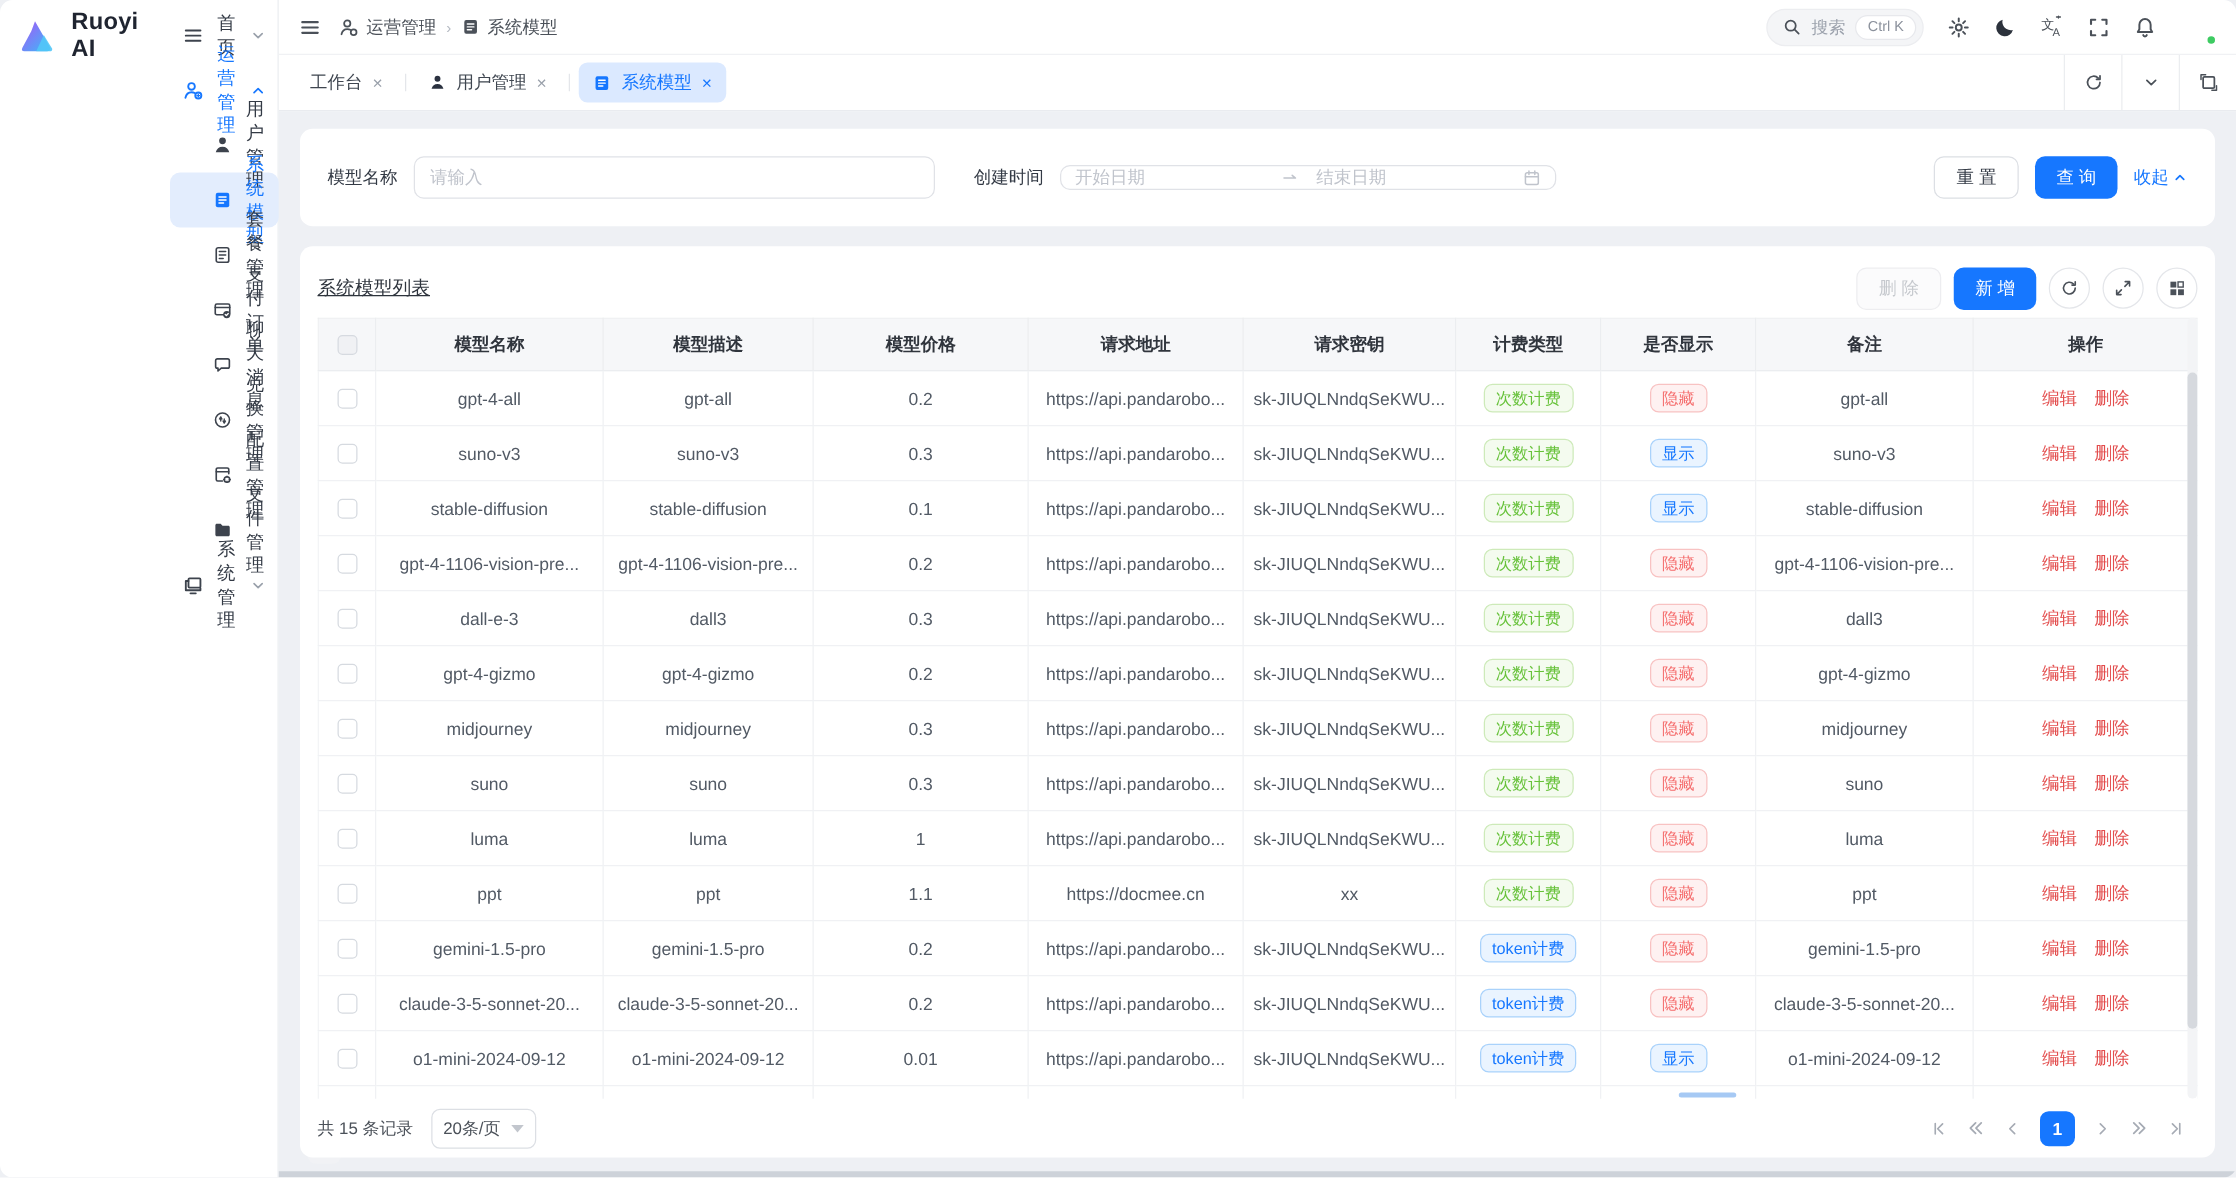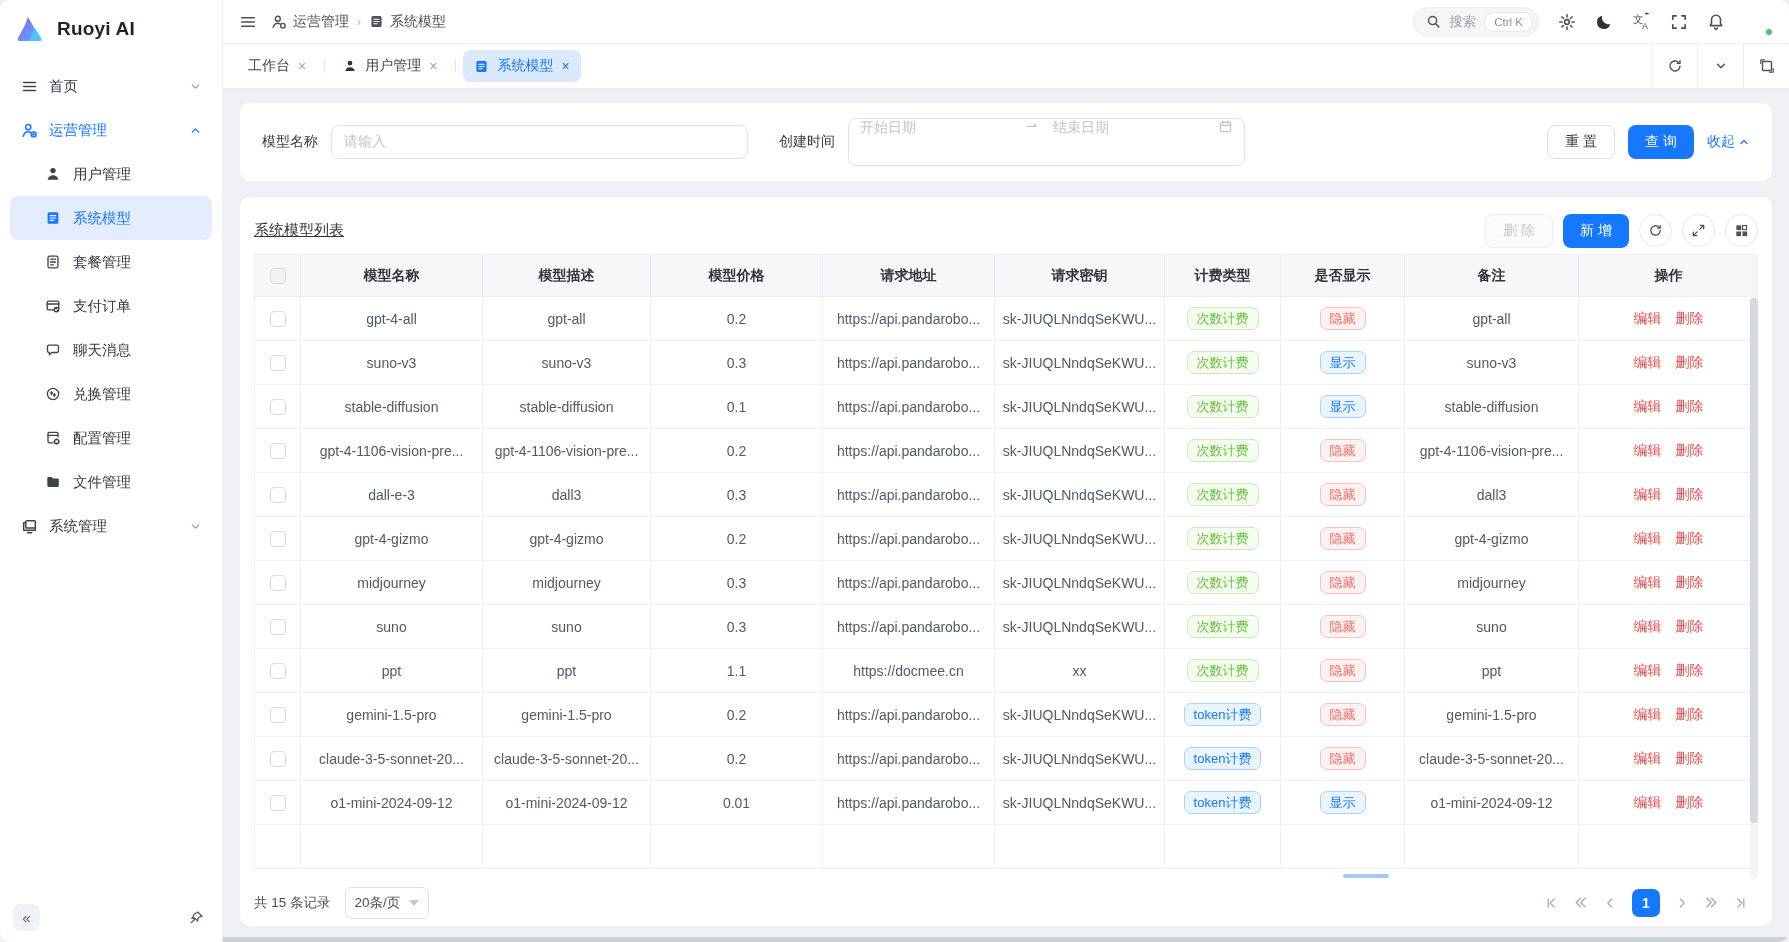--- a/index.html
+++ b/index.html
@@ -1,21 +1,21 @@
 <!DOCTYPE html>
 <html><head>
 <meta charset="utf-8">
 <style>
   * { box-sizing: border-box; margin: 0; padding: 0; }
   html,body { width:1789px; height:942px; overflow:hidden; }
   body { font-family:"Liberation Sans","DejaVu Sans",sans-serif; background:#eef0f4; }
   .app { width:1789px; height:942px; display:flex; background:#eef0f4; position:relative; overflow:hidden; border-radius:10px; }
 
   
-  .sidebar { width:223px; background:#fff; border-right:1px solid #eceef1; display:flex; flex-direction:column; position:relative; flex-shrink:0; }
+  .sidebar { width:223px; background:#fff; border-right:1px solid #eceef1; display:flex; flex-direction:row; position:relative; flex-shrink:0; }
   .logo-row { height:58px; display:flex; align-items:center; padding:0 15px; gap:10px; }
   .brand-name { font-size:19px; font-weight:bold; color:#1f2430; letter-spacing:.2px; }
   .menu { padding:6px 10px 0 10px; }
   .menu-item { height:44px; display:flex; align-items:center; gap:11px; padding:0 10px; border-radius:8px; font-size:14.5px; color:#333a45; cursor:pointer; }
   .menu-item .mi-icon { width:18px; height:18px; display:flex; align-items:center; justify-content:center; color:#3d434d; }
   .menu-item .chev { margin-left:auto; color:#9aa1ab; display:flex; }
   .menu-item.blue, .menu-item.blue .mi-icon, .menu-item.blue .chev { color:#1677ff; }
   .submenu .menu-item { padding-left:34px; }
   .menu-item.active { background:#e3edfd; color:#1677ff; }
   .menu-item.active .mi-icon { color:#1677ff; }
@@ -49,21 +49,21 @@
   .tab-divider { width:1px; height:14px; background:#e4e6ea; margin:0 7px; }
   .tabbar-right { margin-left:auto; display:flex; align-items:stretch; height:100%; }
   .tb-btn { width:46px; border-left:1px solid #ebedf0; display:flex; align-items:center; justify-content:center; color:#4b5159; cursor:pointer; }
 
   
   .content { flex:1; padding:14px 17px 16px 17px; display:flex; flex-direction:column; overflow:hidden; }
 
   .filter-card { background:#fff; border-radius:10px; height:78px; display:flex; align-items:center; padding:0 22px; margin-bottom:16px; flex-shrink:0; }
   .f-label { font-size:14px; color:#333a45; margin-right:13px; white-space:nowrap; }
   .f-input { width:417px; height:34px; border:1px solid #e0e2e7; border-radius:8px; display:flex; align-items:center; padding:0 12px; color:#c0c4cc; font-size:14px; background:#fff; cursor:text; }
-  .date-input { width:397px; height:48px; border:1px solid #e0e2e7; border-radius:8px; display:flex; align-items:flex-start; padding:0 11px; color:#c0c4cc; font-size:14px; gap:8px; cursor:pointer; }
+  .date-input { width:397px; height:20px; border:1px solid #e0e2e7; border-radius:8px; display:flex; align-items:center; padding:0 11px; color:#c0c4cc; font-size:14px; gap:8px; cursor:pointer; }
   .date-input .d-seg { flex:1; }
   .date-input .d-seg.end { padding-left:6px; }
   .f-gap { width:31px; }
   .filter-right { margin-left:auto; display:flex; align-items:center; gap:13px; }
   .btn { height:34px; padding:0 17px; border-radius:8px; font-size:14px; display:flex; align-items:center; justify-content:center; cursor:pointer; white-space:nowrap; }
   .btn.plain { background:#fff; border:1px solid #dcdfe4; color:#333a45; }
   .btn.primary { background:#1677ff; color:#fff; border:none; }
   .btn.disabled { background:#fbfbfc; border:1px solid #ededf0; color:#c6c9ce; cursor:not-allowed; }
   .link-collapse { color:#1677ff; font-size:14px; display:flex; align-items:center; gap:3px; cursor:pointer; }
 
@@ -590,20 +590,34 @@
                   <td>sk-JIUQLNndqSeKWU...</td>
                   <td><span class="pill count">次数计费</span></td>
                   <td><span class="pill hide">隐藏</span></td>
                   <td>suno</td>
                   <td><span class="op-link">编辑</span><span class="op-link">删除</span></td>
                 </tr>
                 <tr>
                   <td>
                     <div class="cb"></div>
                   </td>
+                  <td>luma</td>
+                  <td>luma</td>
+                  <td>1</td>
+                  <td>https://api.pandarobo...</td>
+                  <td>sk-JIUQLNndqSeKWU...</td>
+                  <td><span class="pill count">次数计费</span></td>
+                  <td><span class="pill hide">隐藏</span></td>
+                  <td>luma</td>
+                  <td><span class="op-link">编辑</span><span class="op-link">删除</span></td>
+                </tr>
+                <tr>
+                  <td>
+                    <div class="cb"></div>
+                  </td>
                   <td>ppt</td>
                   <td>ppt</td>
                   <td>1.1</td>
                   <td>https://docmee.cn</td>
                   <td>xx</td>
                   <td><span class="pill count">次数计费</span></td>
                   <td><span class="pill hide">隐藏</span></td>
                   <td>ppt</td>
                   <td><span class="op-link">编辑</span><span class="op-link">删除</span></td>
                 </tr>

